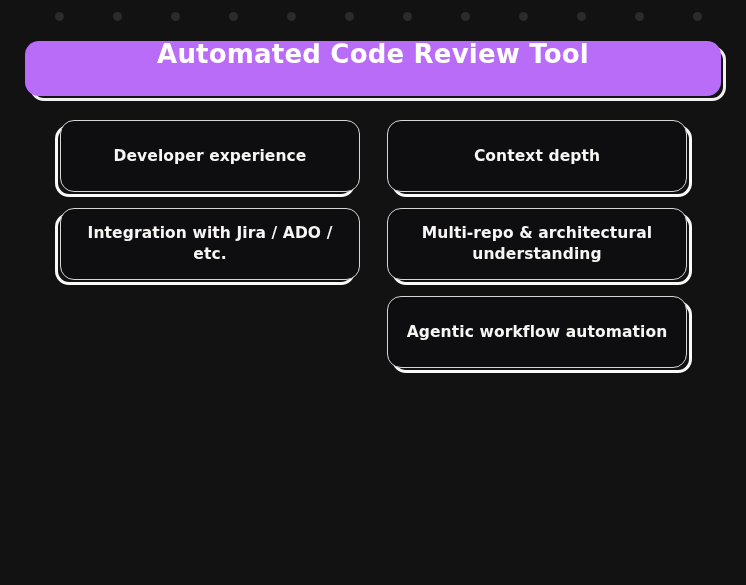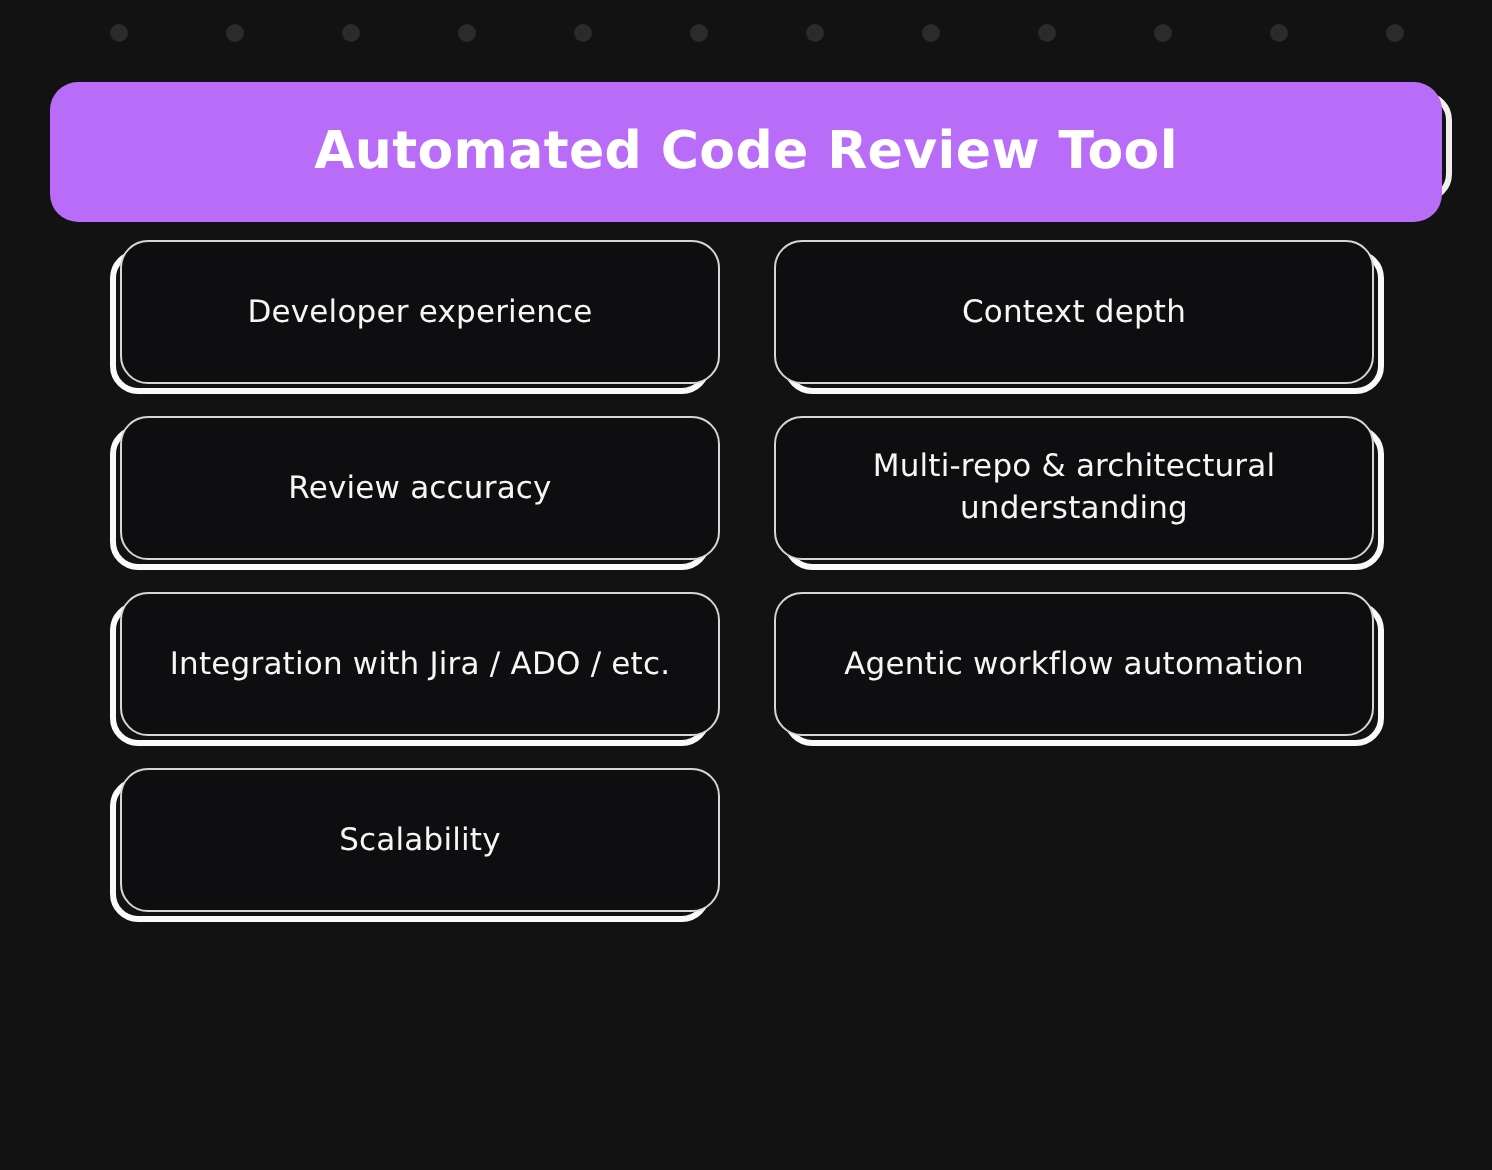--- a/index.html
+++ b/index.html
@@ -52,25 +52,25 @@
     height: 55px;
     border-radius: 14px;
     background: #131315;
     border: 3px solid #f2f0ef;
   }
   .header-banner {
     position: absolute;
     left: 0;
     top: 0;
     width: 696px;
-    height: 70px;
+    height: 55px;
     border-radius: 14px;
     background: #b96cf7;
     display: flex;
-    align-items: center;
+    align-items: flex-start;
     justify-content: center;
   }
   .header-title {
     color: #ffffff;
     font-size: 26px;
     font-weight: bold;
     letter-spacing: 0.2px;
     line-height: 1;
     text-align: center;
     white-space: nowrap;
@@ -123,21 +123,21 @@
     border: 1.5px solid #d8d6d4;
     display: flex;
     align-items: center;
     justify-content: center;
     padding: 4px 14px;
   }
 
   .card-label {
     color: #f7f6f5;
     font-size: 15.5px;
-    font-weight: normal;
+    font-weight: bold;
     line-height: 1.35;
     text-align: center;
     letter-spacing: 0.1px;
   }
 </style>
 </head>
 <body>
 
 <div class="dot-field">
     <span class="dot" style="left: 55px; top: 12px; background: rgb(43, 43, 45);"></span>
@@ -165,33 +165,21 @@
   <div class="column left">
       <div class="card-slot">
         <div class="card-accent"></div>
         <div class="card">
           <div class="card-label">Developer experience</div>
         </div>
       </div>
       <div class="card-slot">
         <div class="card-accent"></div>
         <div class="card">
-          <div class="card-label">Review accuracy</div>
-        </div>
-      </div>
-      <div class="card-slot">
-        <div class="card-accent"></div>
-        <div class="card">
           <div class="card-label">Integration with Jira / ADO / etc.</div>
-        </div>
-      </div>
-      <div class="card-slot">
-        <div class="card-accent"></div>
-        <div class="card">
-          <div class="card-label">Scalability</div>
         </div>
       </div>
     </div>
   <div class="column right">
       <div class="card-slot">
         <div class="card-accent"></div>
         <div class="card">
           <div class="card-label">Context depth</div>
         </div>
       </div>

